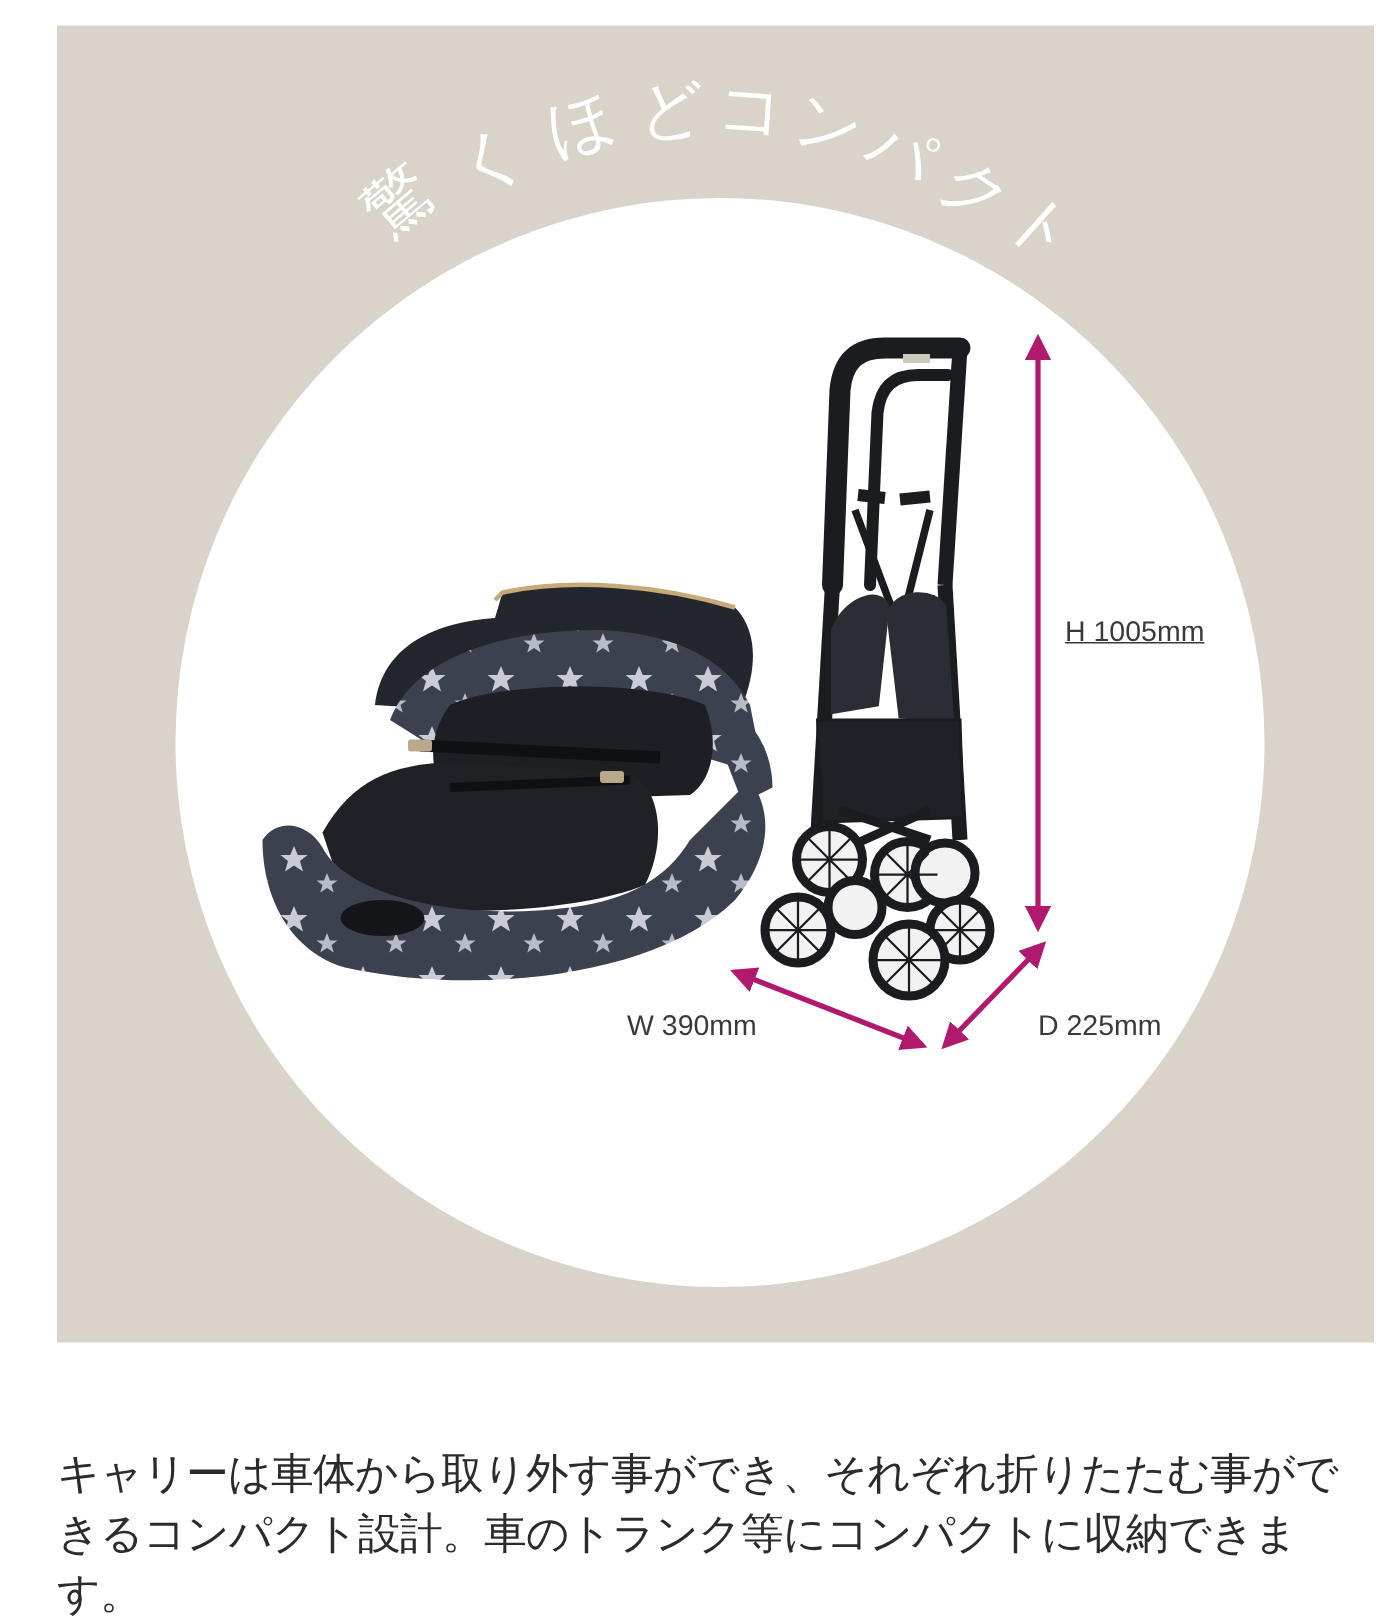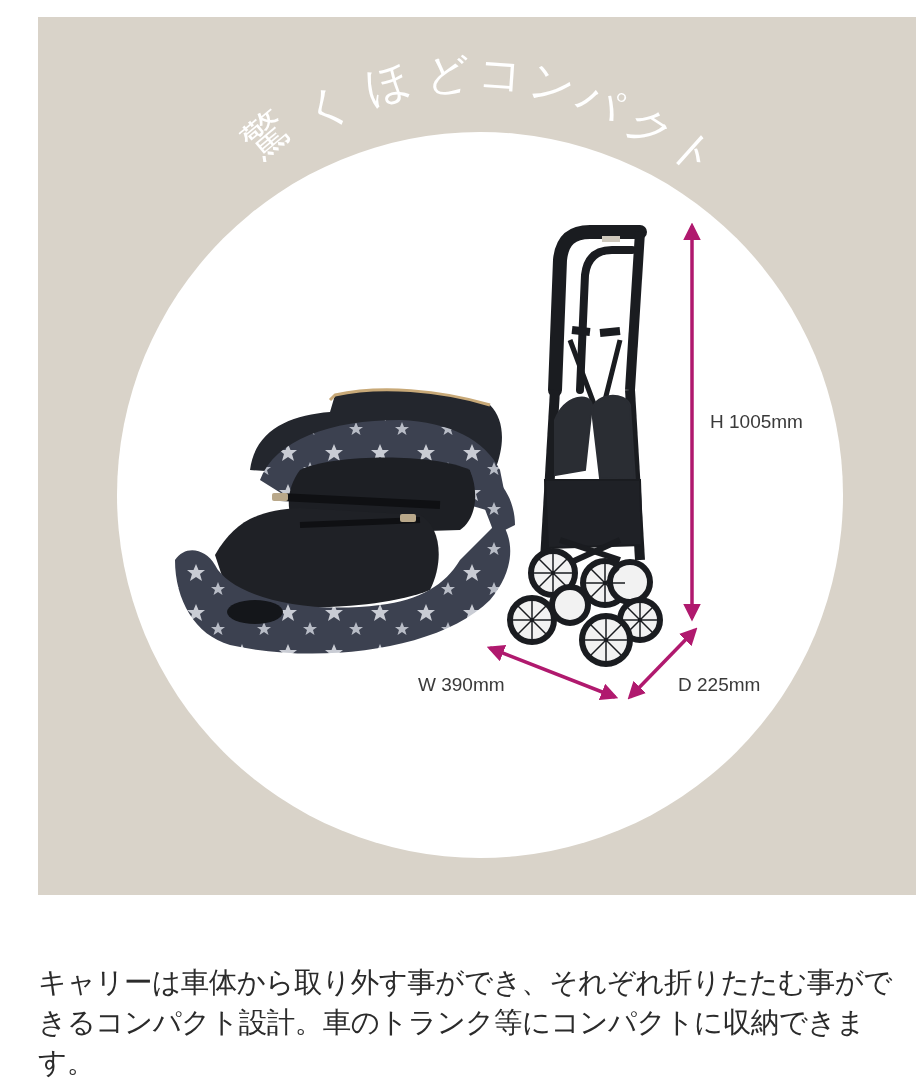--- a/index.html
+++ b/index.html
@@ -160,17 +160,17 @@
     </g>
   </g>
 
   <g stroke="#b0196e" stroke-width="3.5" fill="none">
     <line x1="692" y1="226" x2="692" y2="618" marker-start="url(#arrowhead)" marker-end="url(#arrowhead)"></line>
     <line x1="490" y1="648" x2="615" y2="697" marker-start="url(#arrowhead)" marker-end="url(#arrowhead)"></line>
     <line x1="630" y1="697" x2="695" y2="630" marker-start="url(#arrowhead)" marker-end="url(#arrowhead)"></line>
   </g>
 </svg>
 
-<span class="dim-label" style="left:710px; top:411px;">H 1005mm</span>
+<span class="dim-label" style="left:710px; top:411px;text-decoration:underline;">H 1005mm</span>
 <span class="dim-label" style="left:418px; top:674px;">W 390mm</span>
-<span class="dim-label" style="left:678px; top:674px;">D 225mm</span>
+<span class="dim-label" style="left:692px; top:674px;">D 225mm</span>
 
 <p class="desc">キャリーは車体から取り外す事ができ、それぞれ折りたたむ事ができるコンパクト設計。車のトランク等にコンパクトに収納できます。</p>
 
 </body></html>

